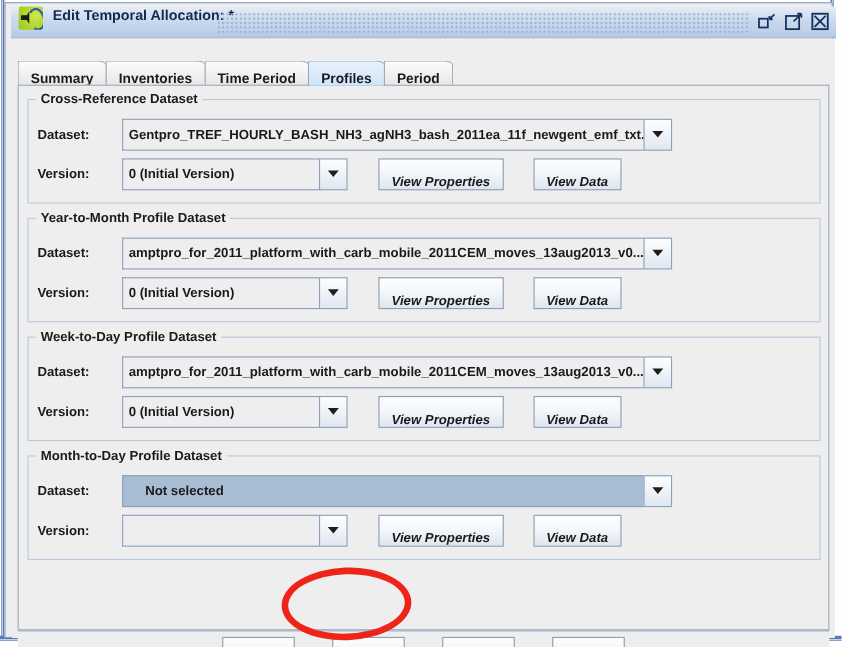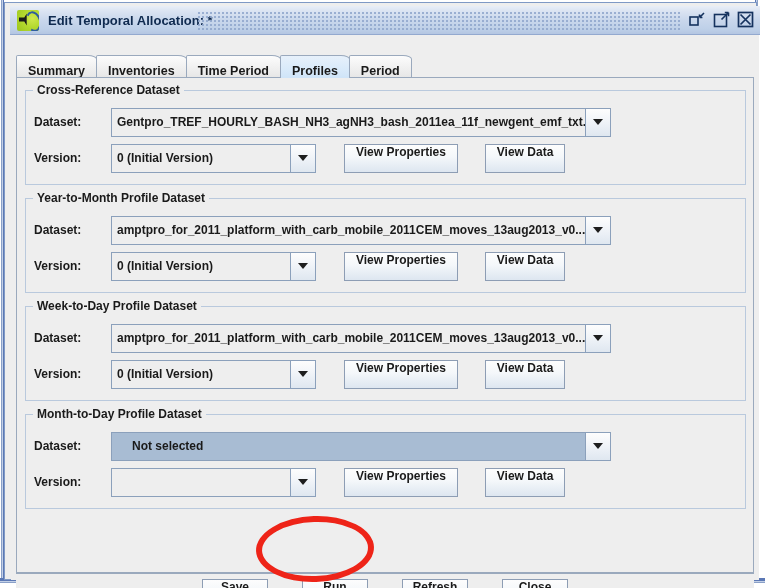--- a/index.html
+++ b/index.html
@@ -41,21 +41,20 @@
   
   #titlebar {
     position: absolute;
     left: 5px; top: 3px;
     width: 750px; height: 29px;
     background: linear-gradient(to bottom,
         #e9eef7 0%, #dbe4f2 18%, #c9d7ec 50%, #bed0e8 82%, #b4c6e2 100%);
     border-bottom: 1px solid #93a9cf;
     box-sizing: border-box;
     display: flex;
-    align-items: center;
   }
   #titlebar-dots {
     position: absolute;
     left: 188px; top: 6px;
     right: 78px; height: 18px;
     background-image:
       radial-gradient(circle at 1px 1px, #8fa6cc 0.9px, transparent 1.1px);
     background-size: 4px 4px;
     opacity: 0.85;
   }
@@ -242,28 +241,29 @@
   .combo-version { width: 205px; }
 
   
   .btn {
     height: 29px;
     padding: 0 11px;
     background: linear-gradient(to bottom, #fdfdfd 0%, #f4f7fa 45%, #dde6f0 100%);
     border: 1px solid #8d9db4;
     box-sizing: border-box;
     display: flex;
-    align-items: flex-start;
+    align-items: flex-end;
     justify-content: center;
     font-size: 12px;
     font-weight: bold;
     color: #1a1a1a;
     cursor: default;
     white-space: nowrap;
     flex: none;
+    font-style: italic;
   }
   .btn-viewprops { margin-left: 9px; }
   .btn-viewdata { margin-left: 8px; }
 
   
   #bottombar {
     position: absolute;
     left: 5px; top: 538px;
     width: 738px; height: 36px;
     border-top: 1px solid #9aa9bd;

